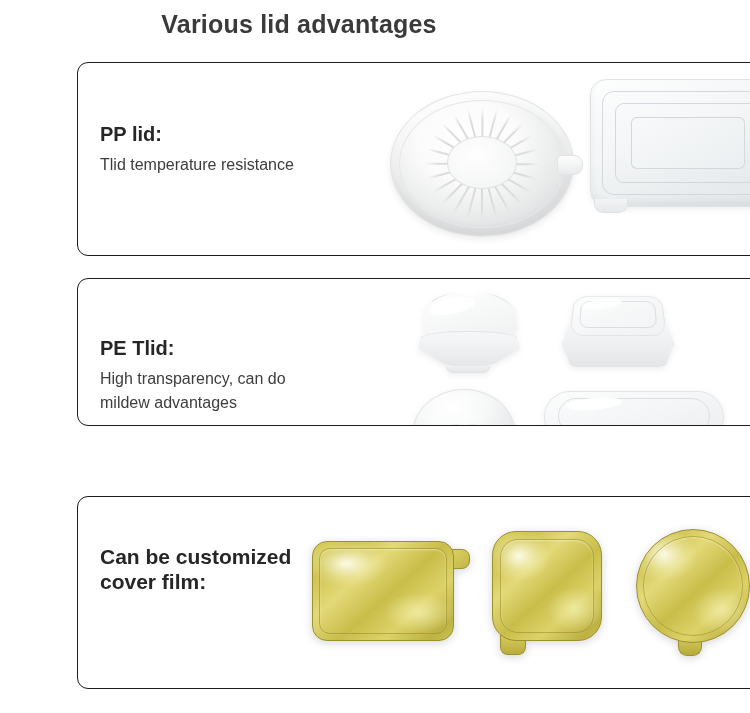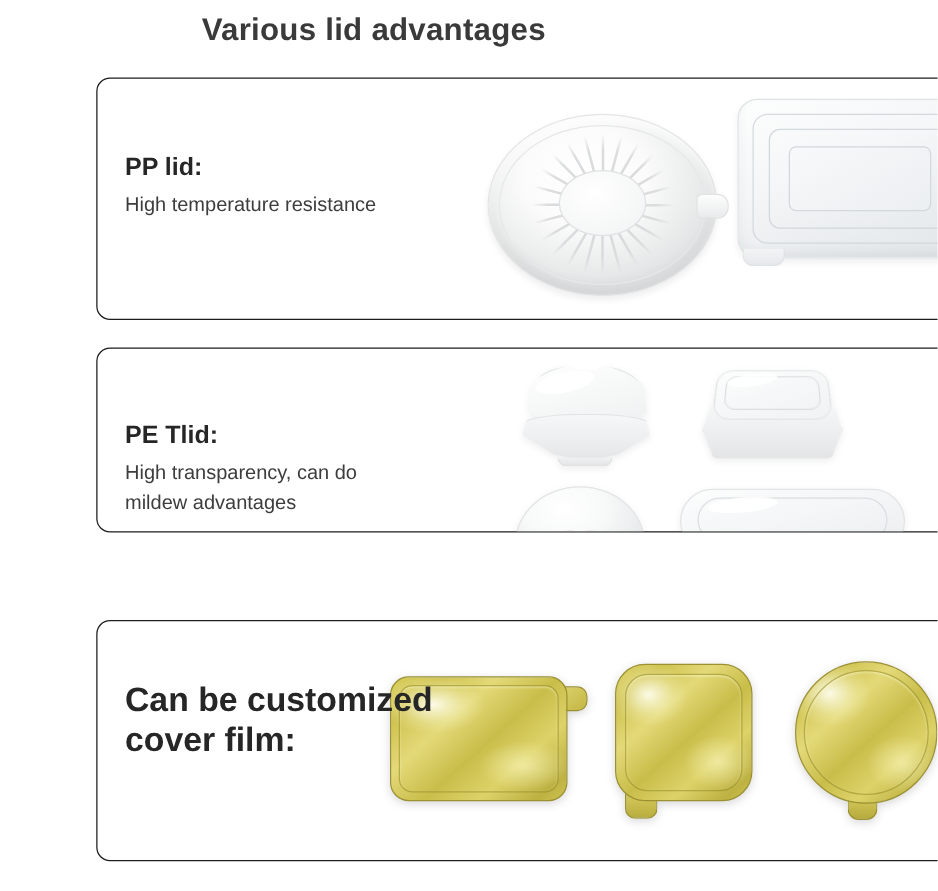--- a/index.html
+++ b/index.html
@@ -62,21 +62,21 @@
     white-space: pre-line;
   }
   .card-sub {
     font-size: 16px;
     font-weight: normal;
     color: #3d3d3d;
     line-height: 1.55;
     margin-top: 6px;
     white-space: pre-line;
   }
-  #card-2 .card-heading { font-size: 27px; }
+  #card-2 .card-heading { font-size: 21px; }
   #card-2 .card-sub { margin-top: 12px; padding-left: 6px; }
 
   .card-figs {
     position: absolute;
     top: 0; right: 0; bottom: 0;
     z-index: 1;
   }
   #card-0 .card-figs { left: 290px; }
   #card-1 .card-figs { left: 320px; }
   #card-2 .card-figs { left: 228px; }
@@ -340,21 +340,21 @@
 </head>
 <body>
 
 <div class="page">
 
   <div class="page-title">Various lid advantages</div>
 
   <div class="card" id="card-0">
     <div class="card-text">
       <div class="card-heading">PP lid:</div>
-      <div class="card-sub">High temperature resistance</div>
+      <div class="card-sub">Tlid temperature resistance</div>
     </div>
 
     <div class="card-figs">
 
       <div class="fig pp-round">
         <div class="disc"></div>
         <div class="rim"></div>
         <div class="ribs">
           <div class="rib" style="transform:rotate(0deg)"></div>
           <div class="rib" style="transform:rotate(15deg)"></div>

